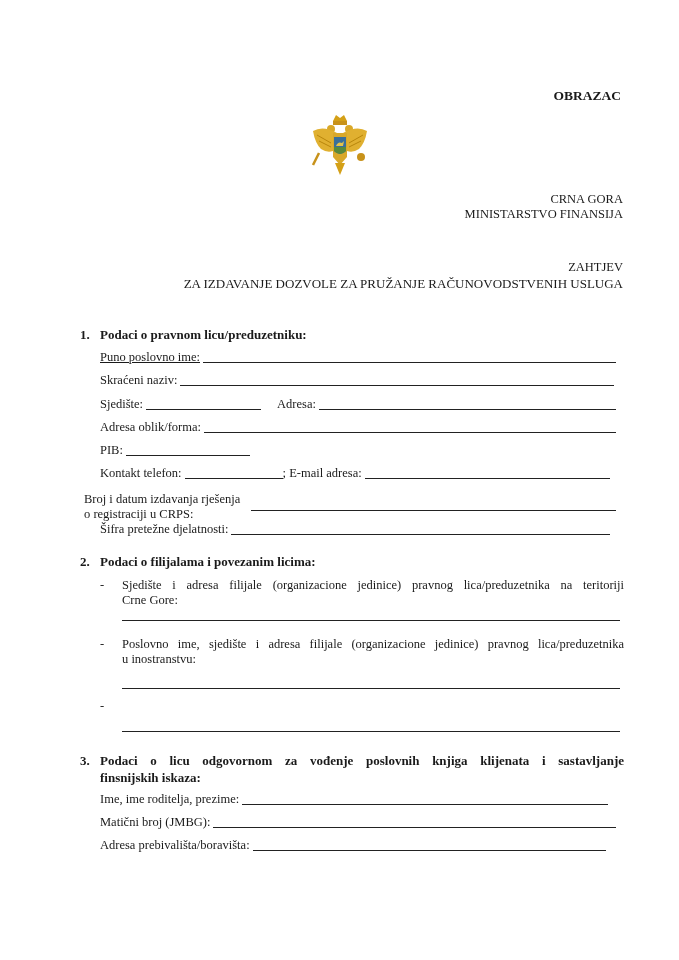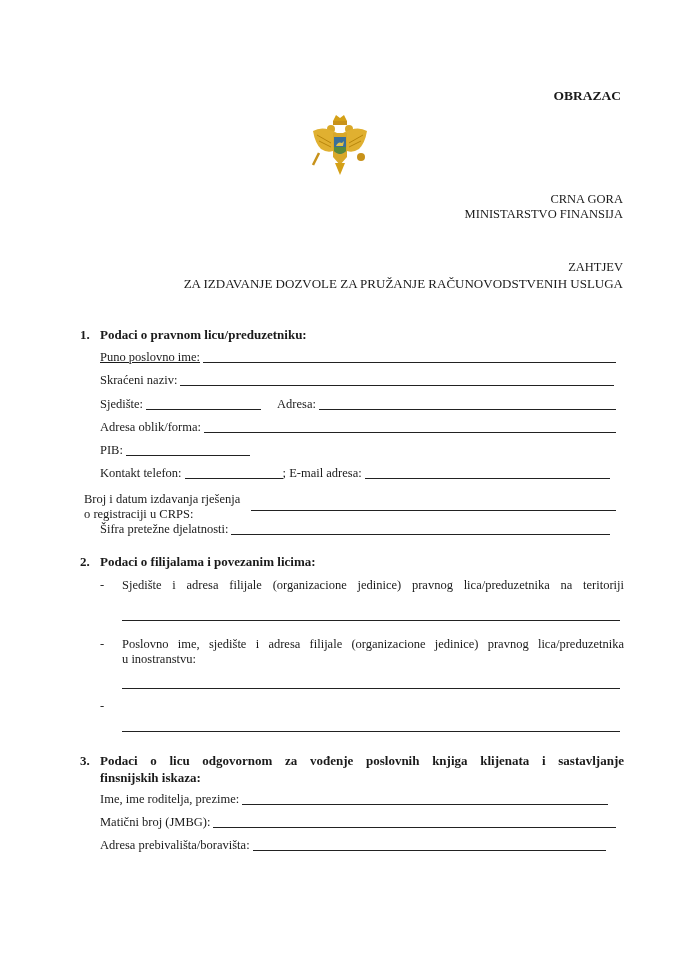--- a/index.html
+++ b/index.html
@@ -131,20 +131,21 @@
 
 <div class="abs sec-head" style="top:553px; left:0; width:679px;">
   <span class="sec-num">2.</span>
   <span class="sec-title">Podaci o filijalama i povezanim licima:</span>
 </div>
 
 <div class="bullet-row" style="top:578px; height:32px;">
   <span class="dash">-</span>
   <div class="btxt">
     <div class="justify">Sjedište i adresa filijale (organizacione jedinice) pravnog lica/preduzetnika na teritoriji</div>
+    <div>Crne Gore:</div>
   </div>
 </div>
 <div class="fullline" style="top:620px;"></div>
 
 <div class="bullet-row" style="top:637px; height:32px;">
   <span class="dash">-</span>
   <div class="btxt">
     <div class="justify">Poslovno ime, sjedište i adresa filijale (organizacione jedinice) pravnog lica/preduzetnika</div>
     <div>u inostranstvu:</div>
   </div>

